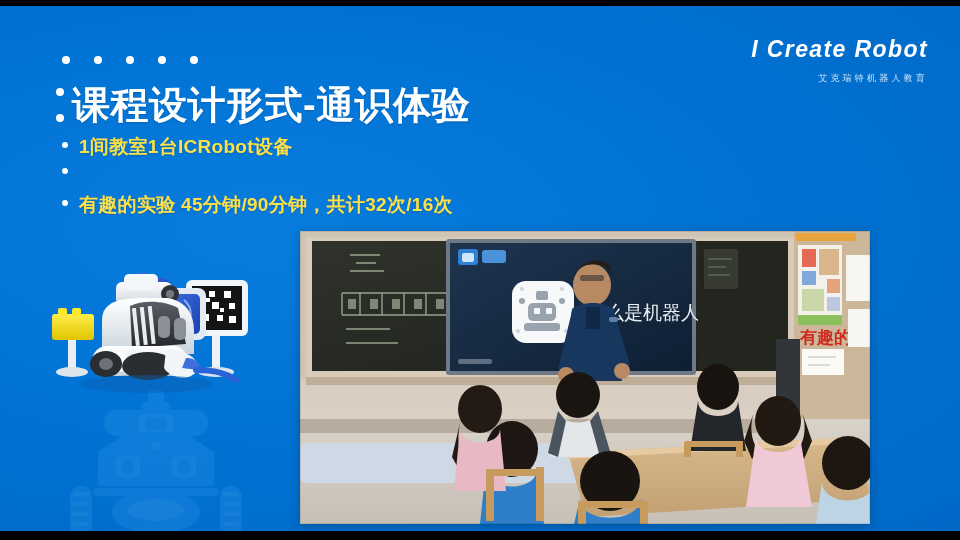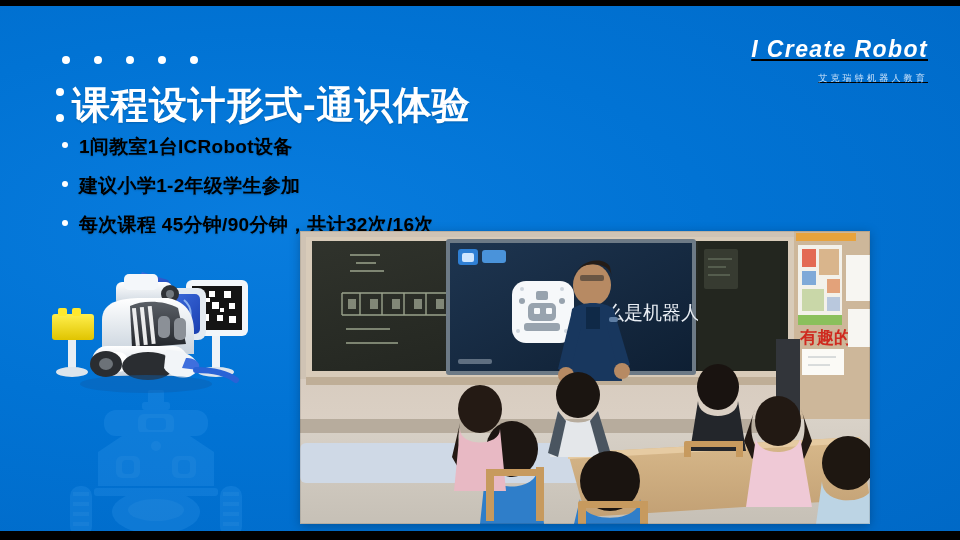--- a/index.html
+++ b/index.html
@@ -66,42 +66,41 @@
   }
 
   
   .bullet-list {
     position: absolute; left: 62px; top: 128px;
     z-index: 5;
     list-style: none;
   }
   .bullet-item {
     display: flex; align-items: baseline;
-    color: #000000;
+    color: #fde047;
     font-size: 19px;
     font-weight: 700;
     letter-spacing: .3px;
     white-space: nowrap;
     margin-bottom: 13px;
     text-shadow: 0 1px 2px rgba(0,0,0,.16);
   }
   .bullet-item .bullet-dot {
     width: 6px; height: 6px; border-radius: 50%;
     background: #ffffff;
     flex: 0 0 auto;
     margin-right: 11px;
     position: relative; top: -5px;
   }
 
   
   .brand-logo {
     position: absolute; right: 32px; top: 32px;
     z-index: 6;
     text-align: right;
-    text-decoration: underline;
   }
   .brand-name {
     color: #ffffff;
     font-size: 23px;
     font-weight: 700;
     font-style: italic;
     letter-spacing: 1.4px;
     line-height: 1;
     white-space: nowrap;
   }
@@ -164,25 +163,24 @@
 
     <h1 class="slide-title">课程设计形式-通识体验</h1>
 
     <ul class="bullet-list">
       <li class="bullet-item">
         <span class="bullet-dot"></span>
         <span>1间教室1台ICRobot设备</span>
       </li>
       <li class="bullet-item">
         <span class="bullet-dot"></span>
-        <span>建议小学1-2年级学生参加</span>
       </li>
       <li class="bullet-item">
         <span class="bullet-dot"></span>
-        <span>每次课程 45分钟/90分钟，共计32次/16次</span>
+        <span>有趣的实验 45分钟/90分钟，共计32次/16次</span>
       </li>
     </ul>
 
     <div class="brand-logo">
       <div class="brand-name">I Create Robot</div>
       <div class="brand-sub">艾克瑞特机器人教育</div>
     </div>
 
     <svg class="robot-watermark" viewBox="0 0 176 150">
       <g fill="#2d93e8">

